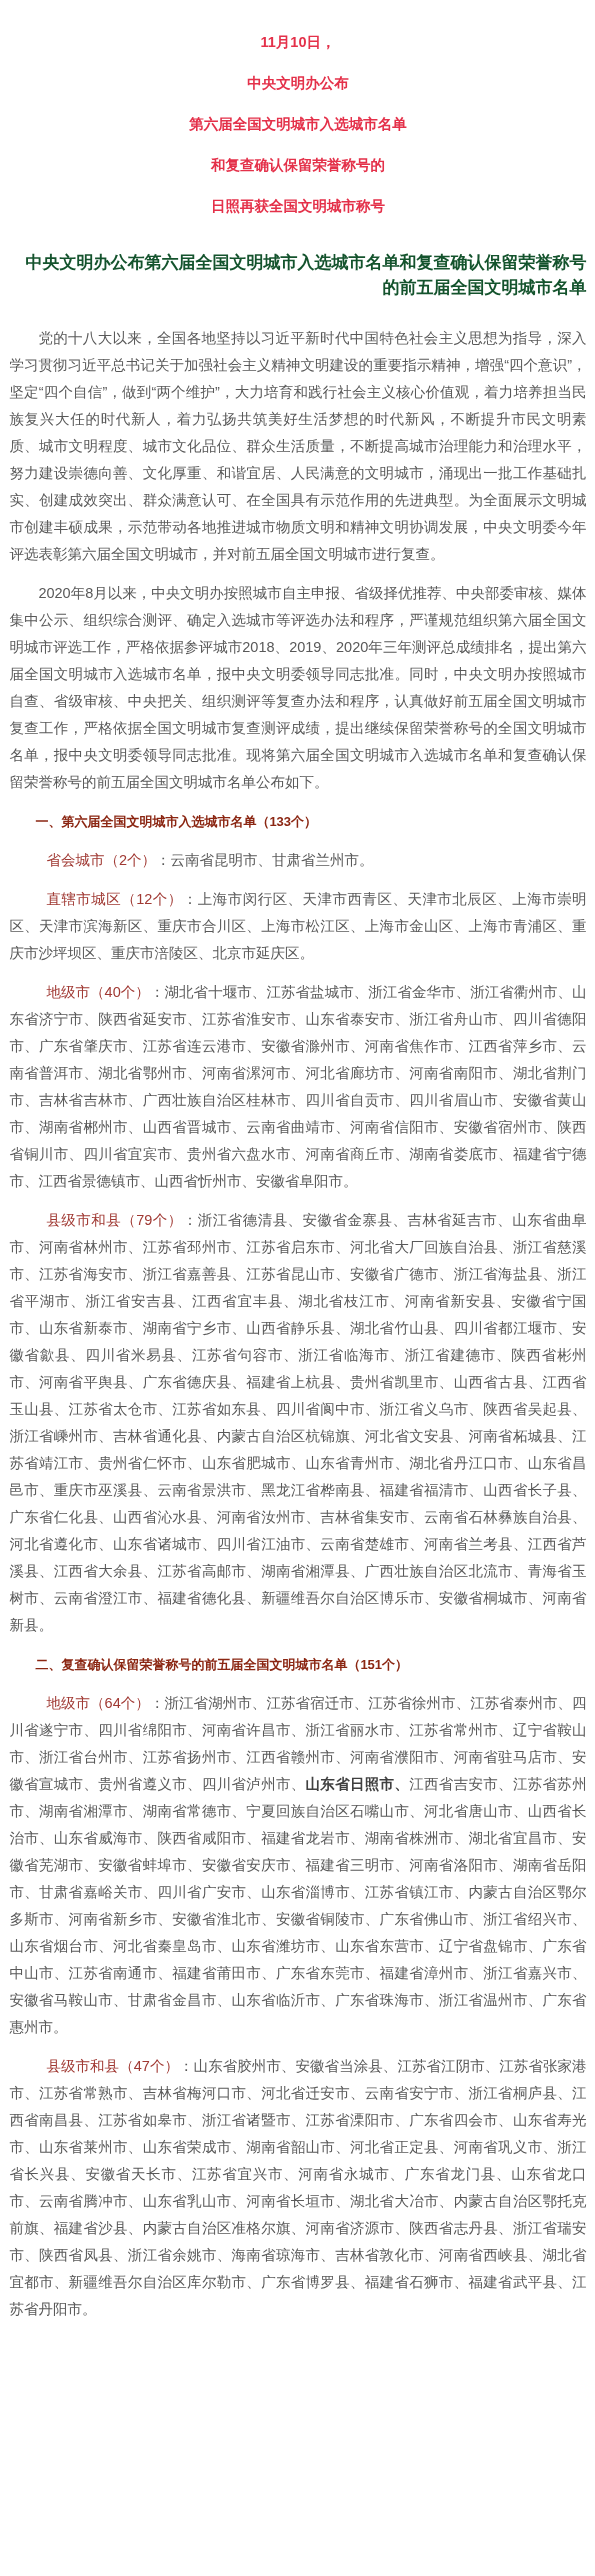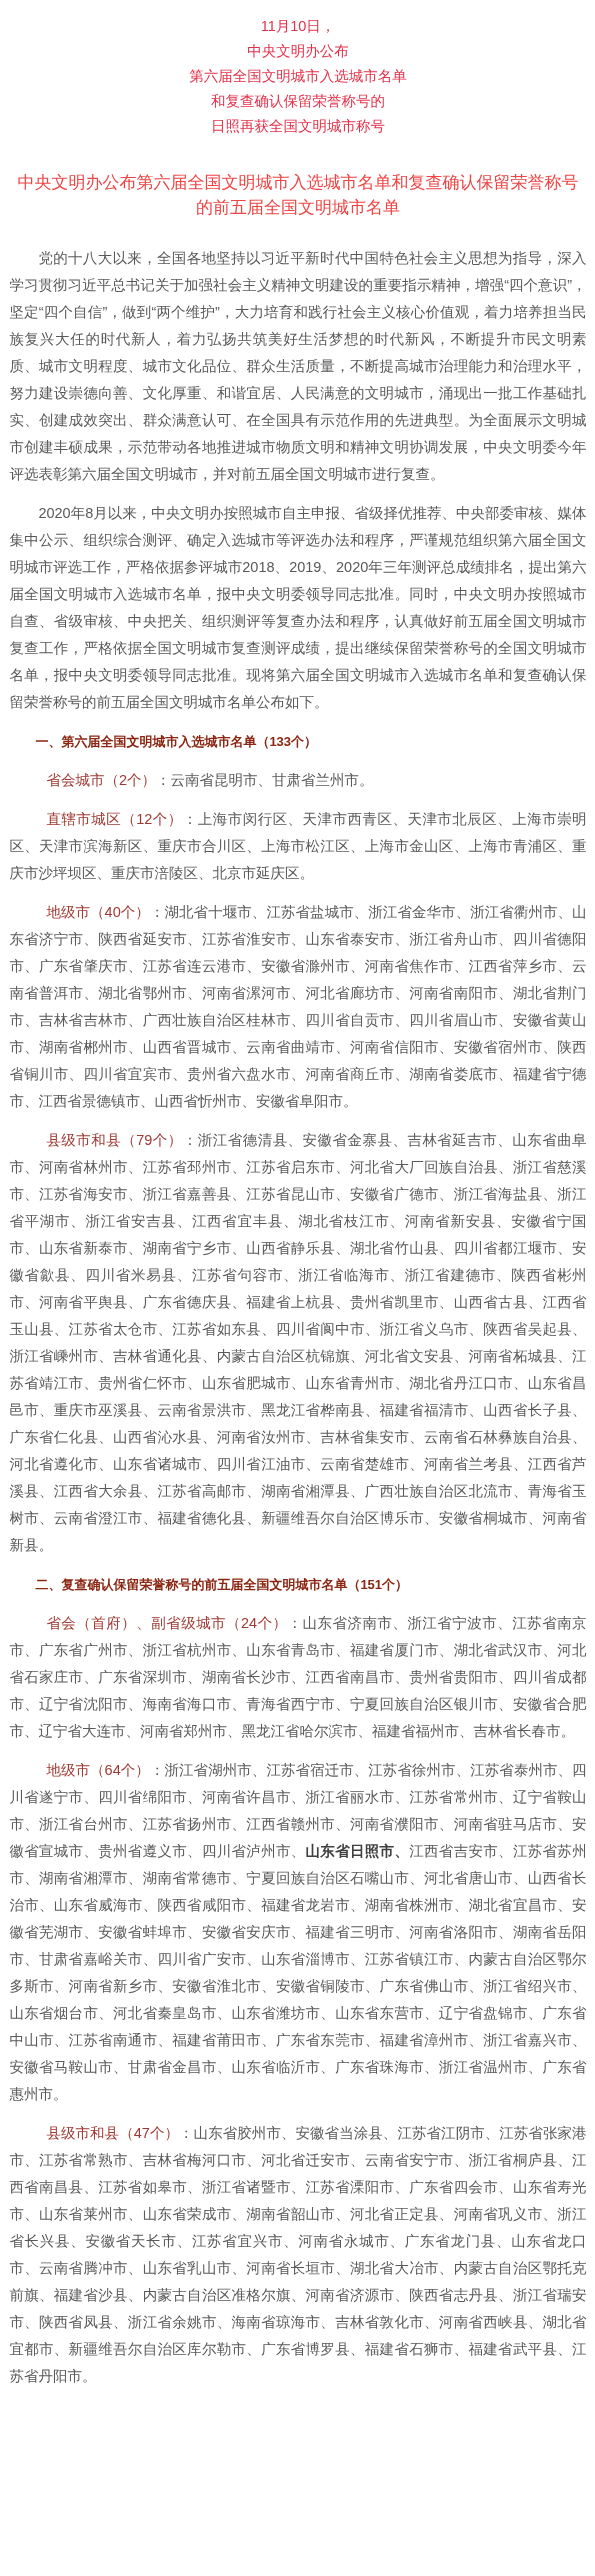--- a/index.html
+++ b/index.html
@@ -5,34 +5,34 @@
   html, body { margin: 0; padding: 0; background: #ffffff; }
   body {
     width: 596px;
     font-family: "Liberation Sans", "DejaVu Sans", sans-serif;
     color: #595959;
   }
   .page { padding: 13.6px 9.4px 29px; box-sizing: border-box; }
 
   .hero { text-align: center; }
   .hero p {
-    margin: 0;
+    margin: 16px;
     font-size: 14.5px;
-    font-weight: normal;
+    font-weight: bold;
     line-height: 25px;
     color: #e4314a;
   }
 
   .title {
     margin: 31px 0 24px;
     font-size: 17px;
-    font-weight: normal;
+    font-weight: bold;
     line-height: 25.6px;
-    color: #ef4444;
-    text-align: center;
+    color: #14532d;
+    text-align: right;
   }
 
   .para {
     margin: 12px 0;
     font-size: 14.5px;
     line-height: 27px;
     color: #595959;
     text-indent: 2em;
     text-align: justify;
   }
@@ -72,21 +72,20 @@
   <p class="para"><span class="lbl">省会城市（2个）</span><span>：云南省昆明市、甘肃省兰州市。</span></p>
 
   <p class="para"><span class="lbl">直辖市城区（12个）</span><span>：上海市闵行区、天津市西青区、天津市北辰区、上海市崇明区、天津市滨海新区、重庆市合川区、上海市松江区、上海市金山区、上海市青浦区、重庆市沙坪坝区、重庆市涪陵区、北京市延庆区。</span></p>
 
   <p class="para"><span class="lbl">地级市（40个）</span><span>：湖北省十堰市、江苏省盐城市、浙江省金华市、浙江省衢州市、山东省济宁市、陕西省延安市、江苏省淮安市、山东省泰安市、浙江省舟山市、四川省德阳市、广东省肇庆市、江苏省连云港市、安徽省滁州市、河南省焦作市、江西省萍乡市、云南省普洱市、湖北省鄂州市、河南省漯河市、河北省廊坊市、河南省南阳市、湖北省荆门市、吉林省吉林市、广西壮族自治区桂林市、四川省自贡市、四川省眉山市、安徽省黄山市、湖南省郴州市、山西省晋城市、云南省曲靖市、河南省信阳市、安徽省宿州市、陕西省铜川市、四川省宜宾市、贵州省六盘水市、河南省商丘市、湖南省娄底市、福建省宁德市、江西省景德镇市、山西省忻州市、安徽省阜阳市。</span></p>
 
   <p class="para"><span class="lbl">县级市和县（79个）</span><span>：浙江省德清县、安徽省金寨县、吉林省延吉市、山东省曲阜市、河南省林州市、江苏省邳州市、江苏省启东市、河北省大厂回族自治县、浙江省慈溪市、江苏省海安市、浙江省嘉善县、江苏省昆山市、安徽省广德市、浙江省海盐县、浙江省平湖市、浙江省安吉县、江西省宜丰县、湖北省枝江市、河南省新安县、安徽省宁国市、山东省新泰市、湖南省宁乡市、山西省静乐县、湖北省竹山县、四川省都江堰市、安徽省歙县、四川省米易县、江苏省句容市、浙江省临海市、浙江省建德市、陕西省彬州市、河南省平舆县、广东省德庆县、福建省上杭县、贵州省凯里市、山西省古县、江西省玉山县、江苏省太仓市、江苏省如东县、四川省阆中市、浙江省义乌市、陕西省吴起县、浙江省嵊州市、吉林省通化县、内蒙古自治区杭锦旗、河北省文安县、河南省柘城县、江苏省靖江市、贵州省仁怀市、山东省肥城市、山东省青州市、湖北省丹江口市、山东省昌邑市、重庆市巫溪县、云南省景洪市、黑龙江省桦南县、福建省福清市、山西省长子县、广东省仁化县、山西省沁水县、河南省汝州市、吉林省集安市、云南省石林彝族自治县、河北省遵化市、山东省诸城市、四川省江油市、云南省楚雄市、河南省兰考县、江西省芦溪县、江西省大余县、江苏省高邮市、湖南省湘潭县、广西壮族自治区北流市、青海省玉树市、云南省澄江市、福建省德化县、新疆维吾尔自治区博乐市、安徽省桐城市、河南省新县。</span></p>
 
   <h2 class="sec">二、复查确认保留荣誉称号的前五届全国文明城市名单（151个）</h2>
 
-  <p class="para"><span class="lbl">省会（首府）、副省级城市（24个）</span><span>：山东省济南市、浙江省宁波市、江苏省南京市、广东省广州市、浙江省杭州市、山东省青岛市、福建省厦门市、湖北省武汉市、河北省石家庄市、广东省深圳市、湖南省长沙市、江西省南昌市、贵州省贵阳市、四川省成都市、辽宁省沈阳市、海南省海口市、青海省西宁市、宁夏回族自治区银川市、安徽省合肥市、辽宁省大连市、河南省郑州市、黑龙江省哈尔滨市、福建省福州市、吉林省长春市。</span></p>
 
 
   <p class="para"><span class="lbl">地级市（64个）</span><span>：浙江省湖州市、江苏省宿迁市、江苏省徐州市、江苏省泰州市、四川省遂宁市、四川省绵阳市、河南省许昌市、浙江省丽水市、江苏省常州市、辽宁省鞍山市、浙江省台州市、江苏省扬州市、江西省赣州市、河南省濮阳市、河南省驻马店市、安徽省宣城市、贵州省遵义市、四川省泸州市、</span><span class="hl">山东省日照市、</span><span>江西省吉安市、江苏省苏州市、湖南省湘潭市、湖南省常德市、宁夏回族自治区石嘴山市、河北省唐山市、山西省长治市、山东省威海市、陕西省咸阳市、福建省龙岩市、湖南省株洲市、湖北省宜昌市、安徽省芜湖市、安徽省蚌埠市、安徽省安庆市、福建省三明市、河南省洛阳市、湖南省岳阳市、甘肃省嘉峪关市、四川省广安市、山东省淄博市、江苏省镇江市、内蒙古自治区鄂尔多斯市、河南省新乡市、安徽省淮北市、安徽省铜陵市、广东省佛山市、浙江省绍兴市、山东省烟台市、河北省秦皇岛市、山东省潍坊市、山东省东营市、辽宁省盘锦市、广东省中山市、江苏省南通市、福建省莆田市、广东省东莞市、福建省漳州市、浙江省嘉兴市、安徽省马鞍山市、甘肃省金昌市、山东省临沂市、广东省珠海市、浙江省温州市、广东省惠州市。</span></p>
 
   <p class="para"><span class="lbl">县级市和县（47个）</span><span>：山东省胶州市、安徽省当涂县、江苏省江阴市、江苏省张家港市、江苏省常熟市、吉林省梅河口市、河北省迁安市、云南省安宁市、浙江省桐庐县、江西省南昌县、江苏省如皋市、浙江省诸暨市、江苏省溧阳市、广东省四会市、山东省寿光市、山东省莱州市、山东省荣成市、湖南省韶山市、河北省正定县、河南省巩义市、浙江省长兴县、安徽省天长市、江苏省宜兴市、河南省永城市、广东省龙门县、山东省龙口市、云南省腾冲市、山东省乳山市、河南省长垣市、湖北省大冶市、内蒙古自治区鄂托克前旗、福建省沙县、内蒙古自治区准格尔旗、河南省济源市、陕西省志丹县、浙江省瑞安市、陕西省凤县、浙江省余姚市、海南省琼海市、吉林省敦化市、河南省西峡县、湖北省宜都市、新疆维吾尔自治区库尔勒市、广东省博罗县、福建省石狮市、福建省武平县、江苏省丹阳市。</span></p>
 
 </div>
 
 
 </body></html>

